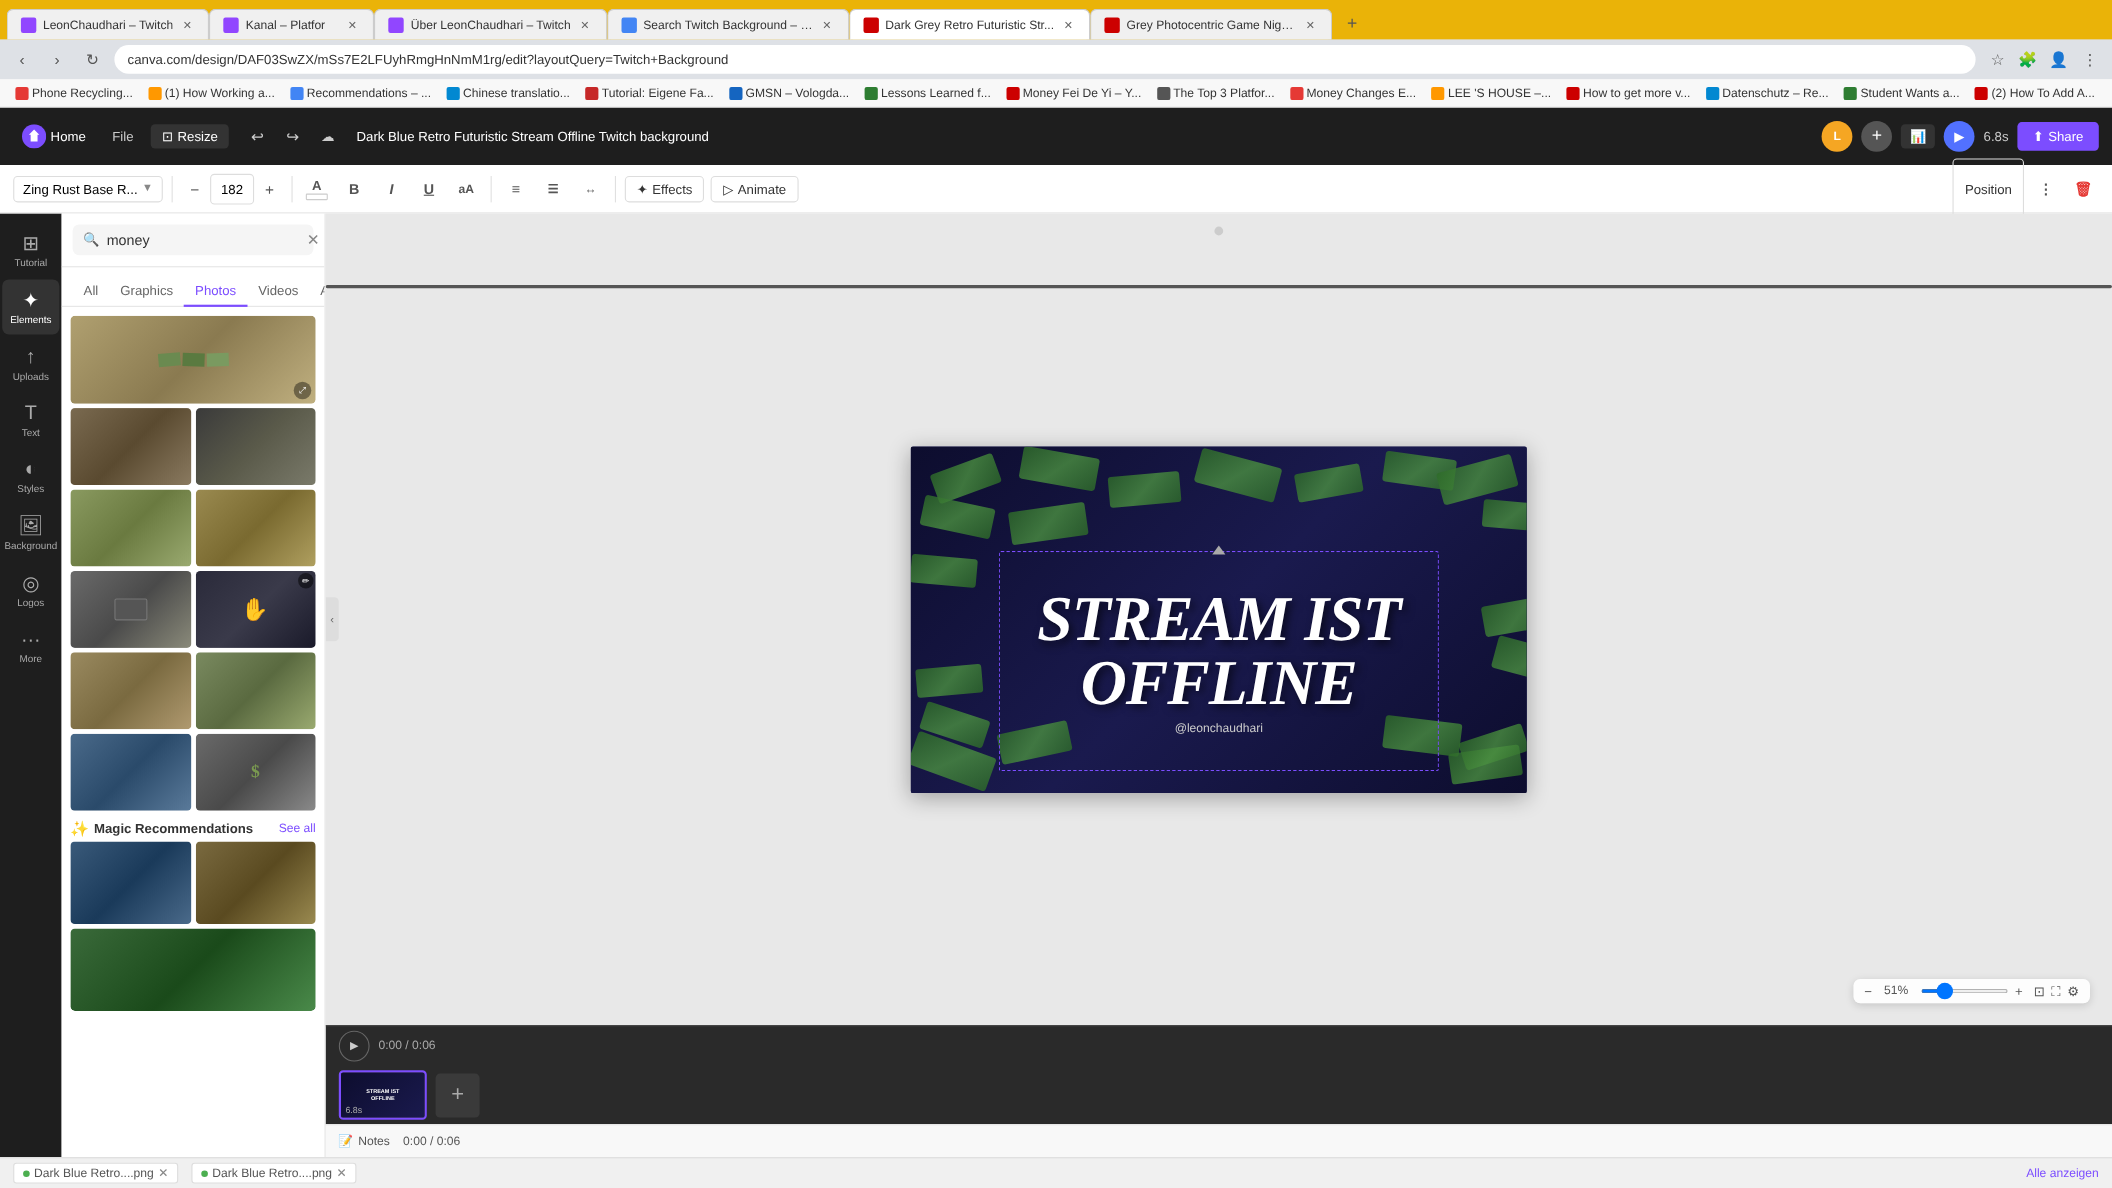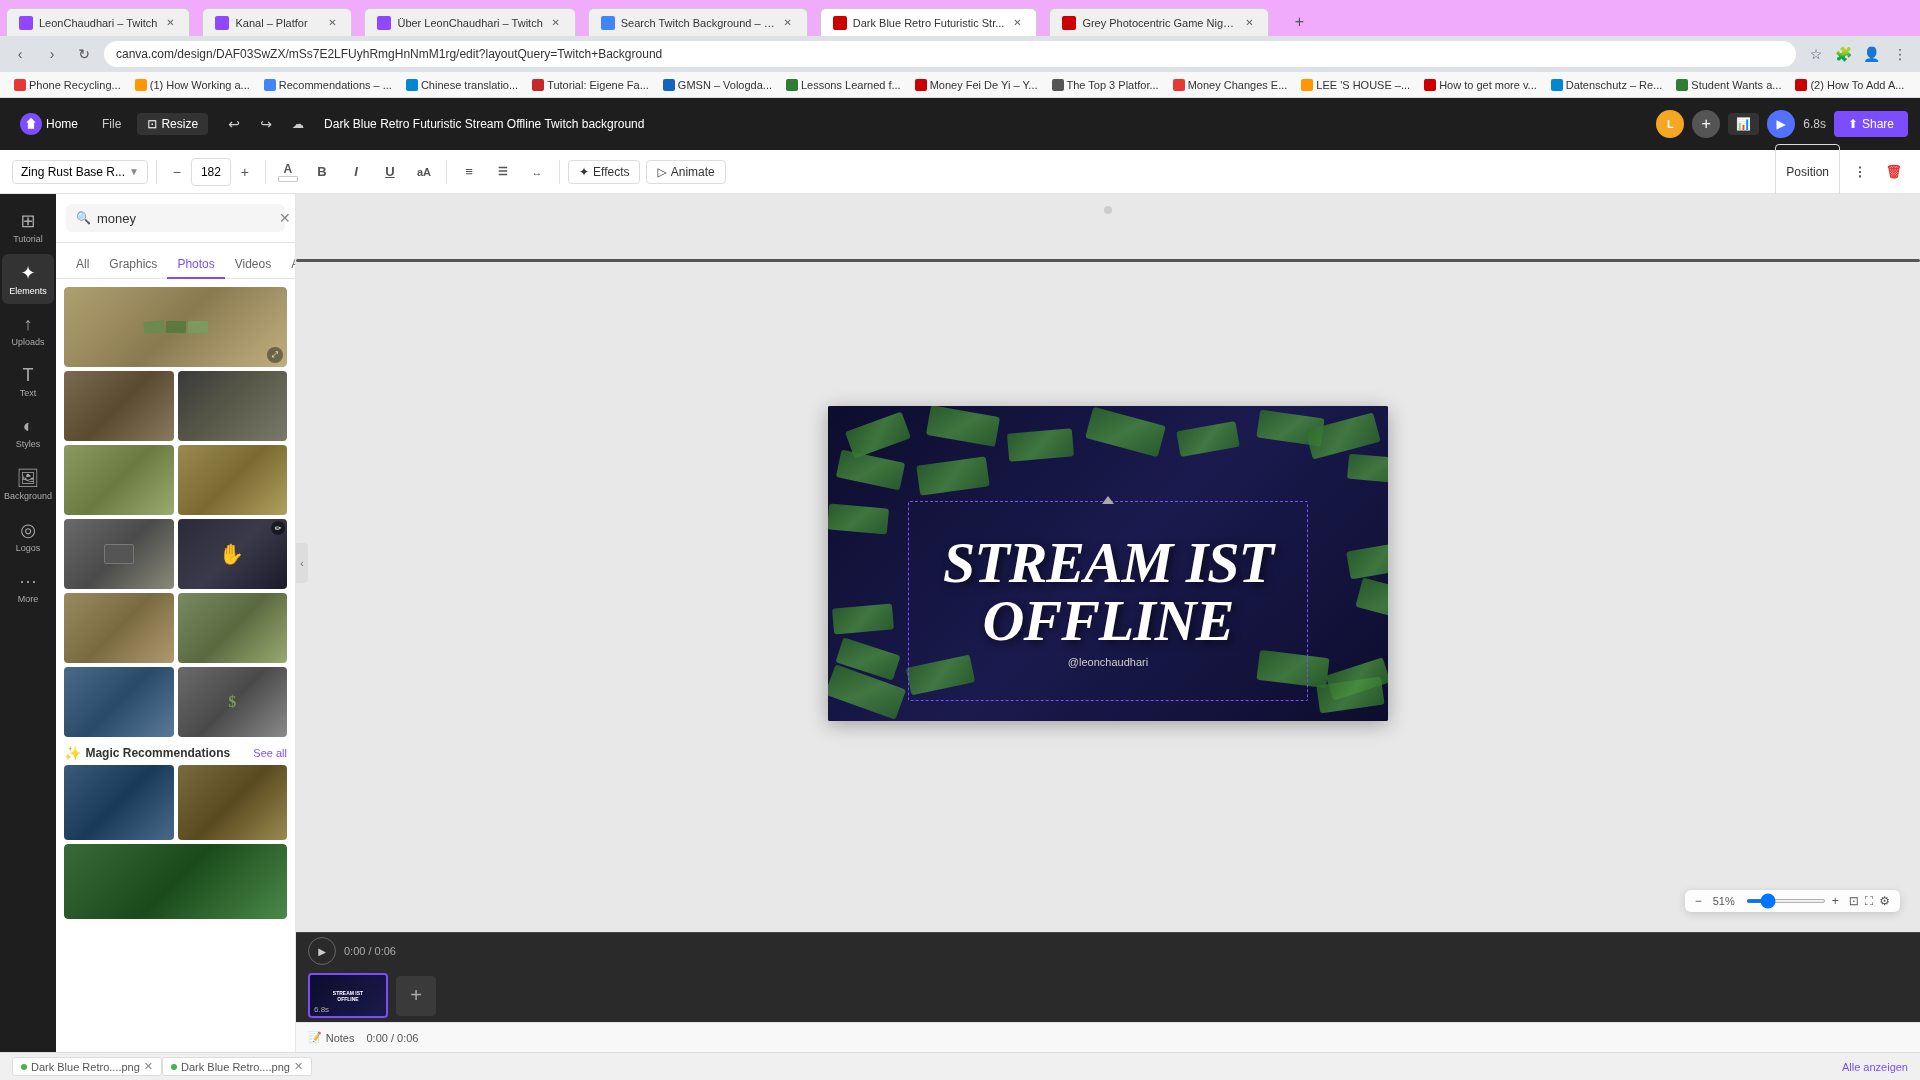--- a/index.html
+++ b/index.html
@@ -1,20 +1,20 @@
 <!DOCTYPE html>
 <html><head>
   <meta charset="utf-8">
   <style>
     * { margin: 0; padding: 0; box-sizing: border-box; }
     body { font-family: -apple-system, BlinkMacSystemFont, 'Segoe UI', sans-serif; background: #f0f0f0; width: 1920px; height: 1080px; overflow: hidden; font-size: 12px; }
 
     
     .browser-chrome { background: #dee1e6; height: 72px; }
-    .tab-bar { display: flex; align-items: flex-end; padding: 6px 6px 0; gap: 12px; height: 36px; background: #f0abfc; }
+    .tab-bar { display: flex; align-items: flex-end; padding: 6px 6px 0; gap: 0; height: 36px; background: #eab308; }
     .tab { display: flex; align-items: center; padding: 0 12px; height: 28px; background: #f0f0f0; border-radius: 6px 6px 0 0; font-size: 11px; color: #333; gap: 6px; min-width: 150px; max-width: 220px; border: 1px solid #ccc; border-bottom: none; cursor: pointer; }
     .tab.active { background: #fff; z-index: 1; }
     .tab-favicon { width: 14px; height: 14px; background: #ccc; border-radius: 2px; flex-shrink: 0; }
     .tab-title { overflow: hidden; text-overflow: ellipsis; white-space: nowrap; flex: 1; }
     .tab-close { width: 14px; height: 14px; display: flex; align-items: center; justify-content: center; border-radius: 50%; font-size: 10px; color: #666; flex-shrink: 0; }
     .tab-new { width: 28px; height: 28px; display: flex; align-items: center; justify-content: center; border-radius: 50%; font-size: 16px; color: #555; cursor: pointer; margin-left: 4px; }
 
     .address-bar-row { display: flex; align-items: center; padding: 4px 8px; gap: 8px; height: 36px; background: #dee1e6; }
     .nav-btn { width: 24px; height: 24px; display: flex; align-items: center; justify-content: center; border-radius: 50%; color: #555; font-size: 14px; cursor: pointer; }
     .address-input { flex: 1; height: 26px; background: #fff; border-radius: 13px; border: none; padding: 4px 12px; font-size: 12px; color: #333; display: flex; align-items: center; }
@@ -112,21 +112,21 @@
     .slide-thumb-inner { width: 100%; height: 100%; background: linear-gradient(135deg, #0d0d2e, #1a1a4e); display: flex; align-items: center; justify-content: center; }
     .slide-duration { position: absolute; bottom: 2px; left: 4px; font-size: 8px; color: #aaa; }
     .add-slide-btn { width: 40px; height: 40px; border-radius: 4px; background: #3a3a3a; display: flex; align-items: center; justify-content: center; color: #aaa; font-size: 20px; cursor: pointer; }
 
     
     .notes-bar { height: 30px; background: #f8f8f8; border-top: 1px solid #e5e5e5; display: flex; align-items: center; padding: 0 12px; gap: 12px; flex-shrink: 0; }
     .notes-btn { display: flex; align-items: center; gap: 4px; font-size: 11px; color: #555; cursor: pointer; }
     .time-code { font-size: 11px; color: #555; }
 
     
-    .status-bar { height: 28px; background: #f0f0f0; border-top: 1px solid #ddd; display: flex; align-items: center; padding: 0 12px; font-size: 11px; color: #555; flex-shrink: 0; }
+    .status-bar { height: 28px; background: #f0f0f0; border-top: 1px solid #ddd; display: flex; align-items: center; padding: 0 12px; gap: 12px; font-size: 11px; color: #555; flex-shrink: 0; }
     .status-file { display: flex; align-items: center; gap: 4px; background: #fff; padding: 2px 8px; border-radius: 3px; border: 1px solid #ddd; cursor: pointer; }
     .status-file-dot { width: 6px; height: 6px; border-radius: 50%; background: #4caf50; }
     .status-spacer { flex: 1; }
     .show-all-btn { color: #7c4dff; cursor: pointer; font-size: 11px; }
 
     
     .bills-container { position: absolute; inset: 0; overflow: hidden; pointer-events: none; }
     .bill { position: absolute; background: linear-gradient(135deg, #2d6a28, #4a8f40, #2d6a28); border-radius: 3px; opacity: 0.8; }
 
     
@@ -158,21 +158,21 @@
       <span class="tab-title">Über LeonChaudhari – Twitch</span>
       <span class="tab-close">✕</span>
     </div>
     <div class="tab">
       <div class="tab-favicon" style="background:#4285f4;"></div>
       <span class="tab-title">Search Twitch Background – C...</span>
       <span class="tab-close">✕</span>
     </div>
     <div class="tab active">
       <div class="tab-favicon" style="background:#c00;"></div>
-      <span class="tab-title">Dark Blue Retro Futuristic Str...</span>
+      <span class="tab-title">Dark Grey Retro Futuristic Str...</span>
       <span class="tab-close">✕</span>
     </div>
     <div class="tab">
       <div class="tab-favicon" style="background:#c00;"></div>
       <span class="tab-title">Grey Photocentric Game Nigh...</span>
       <span class="tab-close">✕</span>
     </div>
     <div class="tab-new">+</div>
   </div>
   <div class="address-bar-row">

